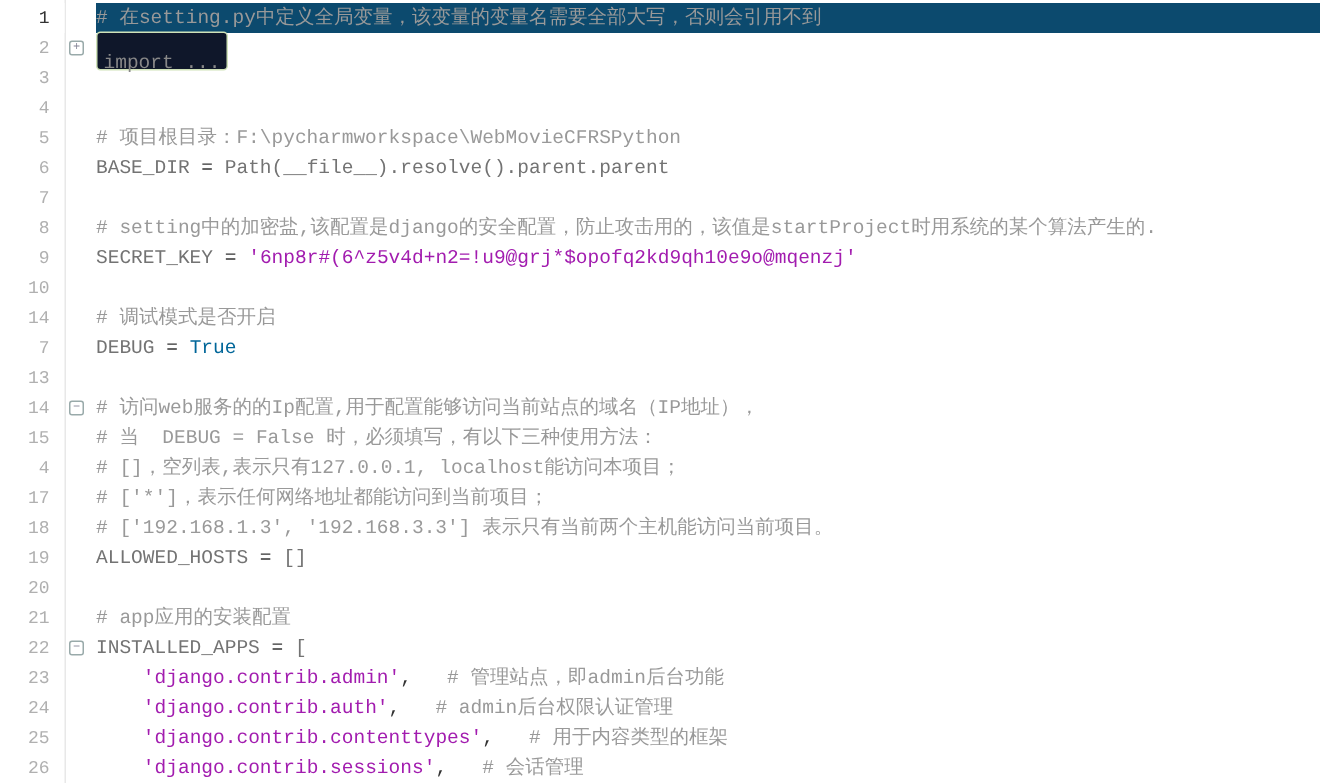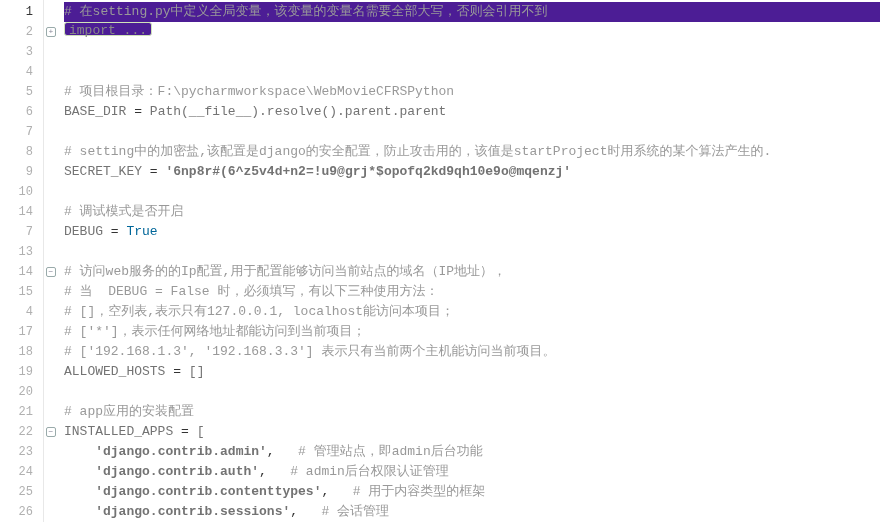--- a/index.html
+++ b/index.html
@@ -45,36 +45,36 @@
     flex: 1 1 auto;
     padding-top: 2px;
     padding-left: 6px;
     white-space: pre;
     overflow: hidden;
   }
   .code .line {
     height: 20px; line-height: 20px;
   }
   .code .line.current {
-    background: #4c1d95;
+    background: #0c4a6e;
   }
   .folded {
-    background: #4c1d95;
+    background: #0f172a;
     border: 1px solid #cfe2b8;
     border-radius: 3px;
-    padding: 0 4px;
+    padding: 12px 4px;
     color: #888;
     display: inline-block;
     line-height: 16px; height: 14px;
     position: relative; top: -1px;
   }
   .cmt { color: #999; }
   .op  { color: #333; }
   .id  { color: #737373; }
-  .str { color: #737373; font-weight: bold; }
+  .str { color: #a21caf; font-weight: normal; }
   .bool{ color: #006699; font-weight: normal; }
 </style>
 </head>
 <body>
 
 <div class="editor">
   <div class="gutter" id="gutter">
       <div class="ln current">1</div>
       <div class="ln">2</div>
       <div class="ln">3</div>

